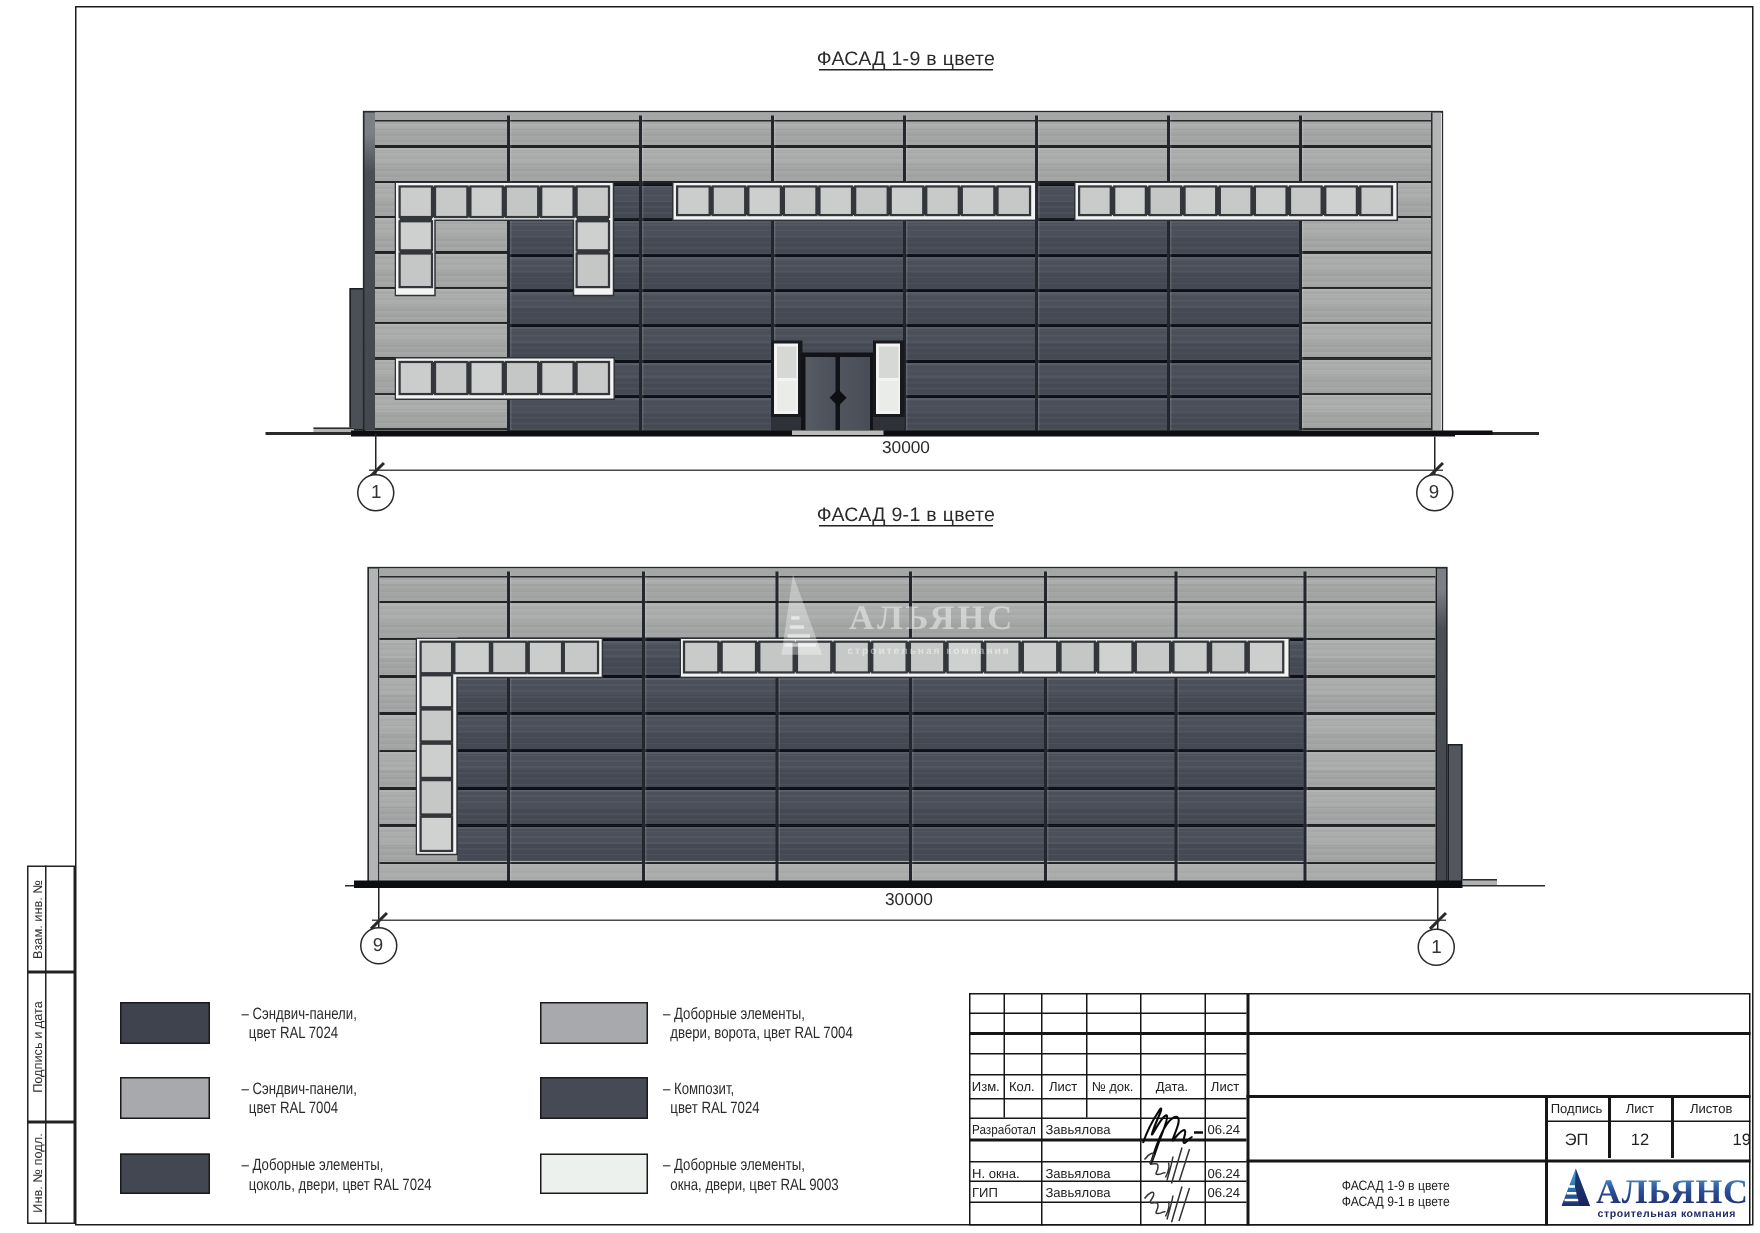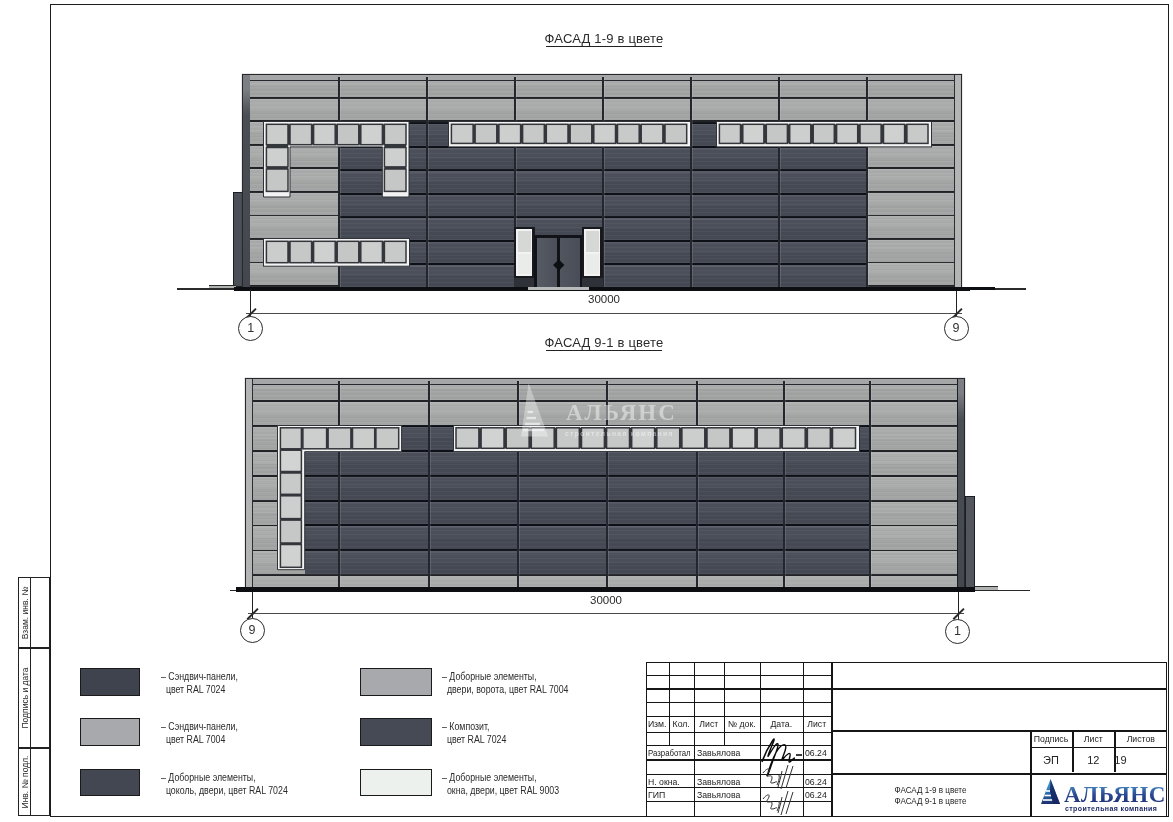--- a/index.html
+++ b/index.html
@@ -393,21 +393,21 @@
     </svg>
 
     <div class="abs" style="left:830.9px;top:784.5px;width:199px;text-align:center;line-height:11px;font-size:9px;transform:scaleX(0.9);">ФАСАД 1-9 в цвете<br>ФАСАД 9-1 в цвете</div>
 
     <div class="abs" style="left:1030px;top:734px;width:42px;text-align:center;">Подпись</div>
     <div class="abs" style="left:1072.3px;top:734px;width:42px;text-align:center;">Лист</div>
     <div class="abs" style="left:1114.3px;top:734px;width:53px;text-align:center;">Листов</div>
 
     <div class="abs" style="left:1030px;top:754px;width:42px;text-align:center;font-size:11px;">ЭП</div>
     <div class="abs" style="left:1072.3px;top:754px;width:42px;text-align:center;font-size:11px;">12</div>
-    <div class="abs" style="left:1114.3px;top:754px;width:53px;text-align:left;font-size:11px;">19</div>
+    <div class="abs" style="left:1114.3px;top:754px;width:53px;text-align:right;font-size:11px;">19</div>
 
     <svg class="abs" style="left:1041px;top:778px;" width="124" height="36" viewBox="0 0 124 36">
       <defs>
         <linearGradient id="lg1" x1="0" y1="0" x2="0" y2="1">
           <stop offset="0" stop-color="#4aa8d8"></stop>
           <stop offset="0.55" stop-color="#2a6faf"></stop>
           <stop offset="1" stop-color="#1d2d6b"></stop>
         </linearGradient>
         <linearGradient id="lg2" x1="0" y1="0" x2="0" y2="1">
           <stop offset="0" stop-color="#4d9fd0"></stop>

